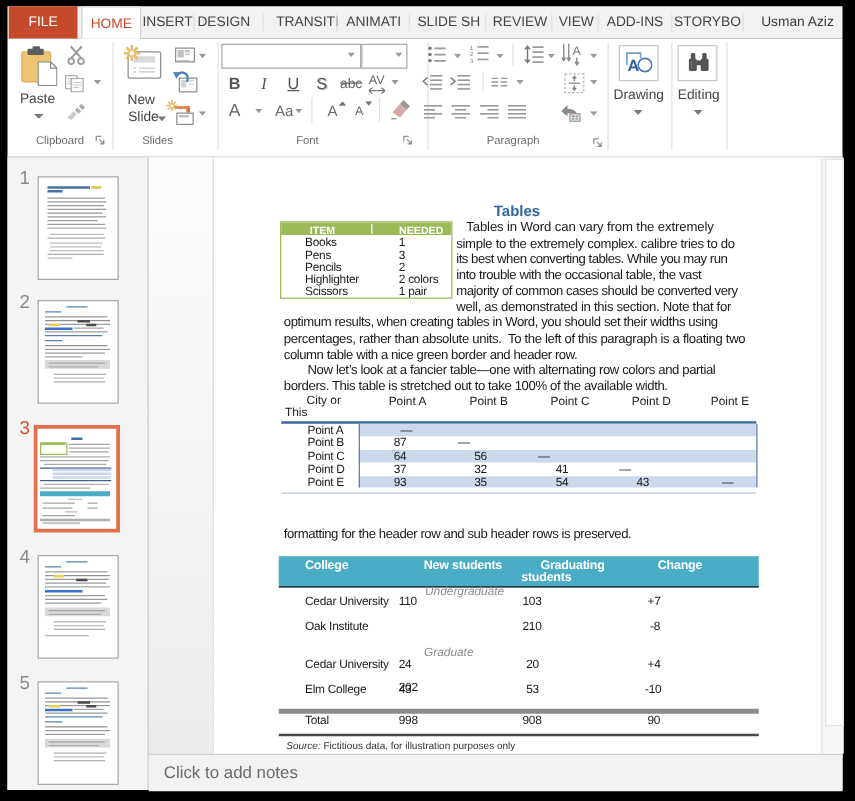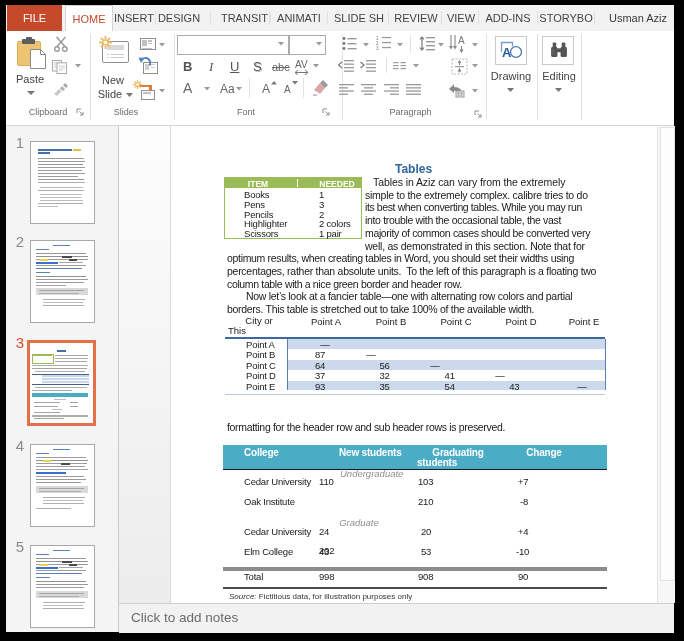--- a/index.html
+++ b/index.html
@@ -104,21 +104,21 @@
     <div class="abs" style="left:101px;top:13.5px;width:17px;height:5px;background:#d9d9d9;"></div>
     <div class="abs" style="left:101px;top:22.5px;width:2px;height:1.5px;background:#c9c9c9;"></div>
     <div class="abs" style="left:105px;top:22.5px;width:13px;height:1.5px;background:#c9c9c9;"></div>
     <div class="abs" style="left:101px;top:25.5px;width:2px;height:1.5px;background:#c9c9c9;"></div>
     <div class="abs" style="left:105px;top:25.5px;width:13px;height:1.5px;background:#c9c9c9;"></div>
     <svg class="abs" style="left:93px;top:5px;" width="13" height="13" viewBox="0 0 13 13">
       <path d="M6.5 0 V13 M0 6.5 H13 M2 2 L11 11 M11 2 L2 11" stroke="#ebbe6e" stroke-width="2" fill="none"></path>
       <circle cx="6.5" cy="6.5" r="1.8" fill="#fff"></circle>
     </svg>
     <div class="abs nw" style="left:92px;top:43px;width:30px;text-align:center;font-size:11px;color:#444;">New</div>
-    <div class="abs nw" style="left:87px;top:56.5px;width:34px;text-align:center;font-size:11px;color:#444;">Slide</div>
+    <div class="abs nw" style="left:87px;top:56.5px;width:34px;text-align:right;font-size:11px;color:#444;">Slide</div>
     <svg class="abs" style="left:119.5px;top:61.5px;" width="7" height="5">
         <path d="M0 0 L7 0 L3.5 4 Z" fill="#777"></path>
       </svg>
     <div class="abs" style="left:133.5px;top:7px;width:14px;height:10px;background:#fff;border:1px solid #8f8f8f;"></div>
     <div class="abs" style="left:135.5px;top:9px;width:5px;height:6px;background:#c0c0c0;"></div>
     <div class="abs" style="left:142px;top:9px;width:4px;height:1.5px;background:#c0c0c0;"></div>
     <div class="abs" style="left:142px;top:12px;width:4px;height:1px;background:#c0c0c0;"></div>
     <div class="abs" style="left:135.5px;top:17px;width:10px;height:1px;background:#c0c0c0;"></div>
     <svg class="abs" style="left:152.5px;top:11.5px;" width="6" height="4">
         <path d="M0 0 L6 0 L3 3.5 Z" fill="#9a9a9a"></path>
@@ -353,21 +353,21 @@
           <div class="abs nw gtxt" style="left:19px;top:22px;">Pens</div>
             <div class="abs nw gtxt" style="left:94px;top:22px;">3</div>
           <div class="abs nw gtxt" style="left:19px;top:31.7px;">Pencils</div>
             <div class="abs nw gtxt" style="left:94px;top:31.7px;">2</div>
           <div class="abs nw gtxt" style="left:19px;top:41.4px;">Highlighter</div>
             <div class="abs nw gtxt" style="left:94px;top:41.4px;">2 colors</div>
           <div class="abs nw gtxt" style="left:19px;top:51.1px;">Scissors</div>
             <div class="abs nw gtxt" style="left:94px;top:51.1px;">1 pair</div>
         </div>
 
-        <div class="bodyline" style="left:202px;top:51px;letter-spacing:-0.09px;">Tables in Aziz can vary from the extremely</div>
+        <div class="bodyline" style="left:202px;top:51px;letter-spacing:-0.09px;">Tables in Word can vary from the extremely</div>
         <div class="bodyline" style="left:194px;top:63.7px;letter-spacing:-0.25px;">simple to the extremely complex. calibre tries to do</div>
         <div class="bodyline" style="left:194px;top:76.4px;letter-spacing:-0.39px;">its best when converting tables. While you may run</div>
         <div class="bodyline" style="left:194px;top:89.1px;letter-spacing:-0.33px;">into trouble with the occasional table, the vast</div>
         <div class="bodyline" style="left:194px;top:101.8px;letter-spacing:-0.35px;">majority of common cases should be converted very</div>
         <div class="bodyline" style="left:194px;top:114.5px;letter-spacing:-0.24px;">well, as demonstrated in this section. Note that for</div>
         <div class="bodyline" style="left:56px;top:127.2px;letter-spacing:-0.32px;">optimum results, when creating tables in Word, you should set their widths using</div>
         <div class="bodyline" style="left:56px;top:139.9px;letter-spacing:-0.27px;">percentages, rather than absolute units.&nbsp; To the left of this paragraph is a floating two</div>
         <div class="bodyline" style="left:56px;top:152.6px;letter-spacing:-0.35px;">column table with a nice green border and header row.</div>
         <div class="bodyline" style="left:75px;top:165.3px;letter-spacing:-0.30px;">Now let’s look at a fancier table—one with alternating row colors and partial</div>
         <div class="bodyline" style="left:56px;top:178px;letter-spacing:-0.30px;">borders. This table is stretched out to take 100% of the available width.</div>

